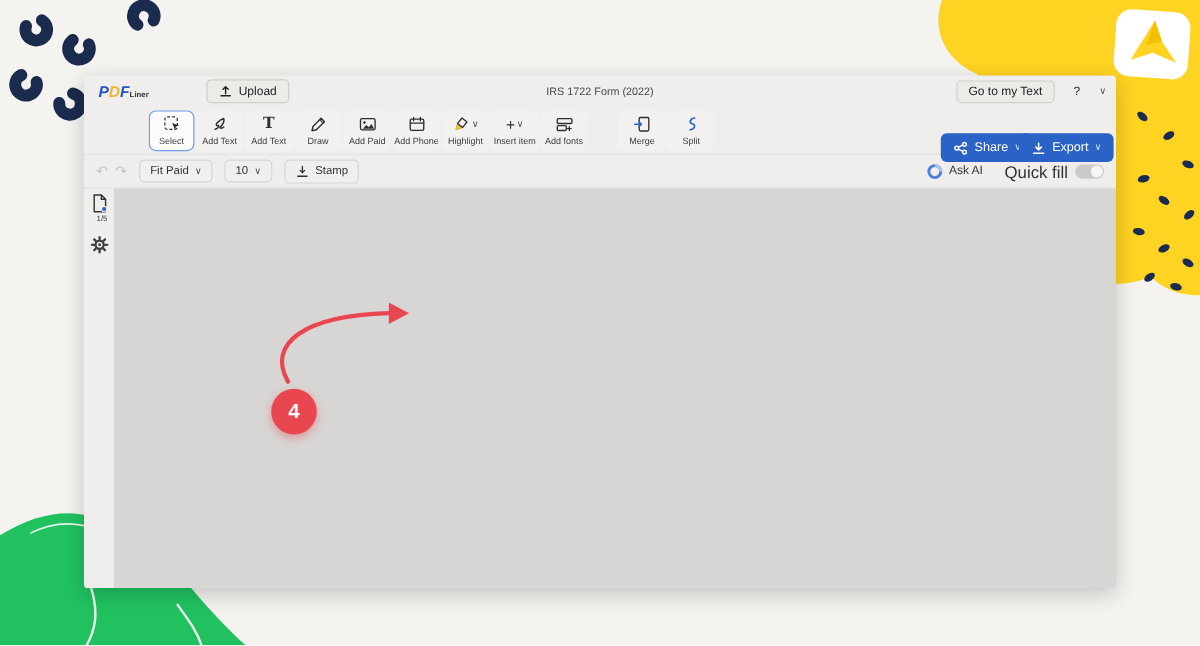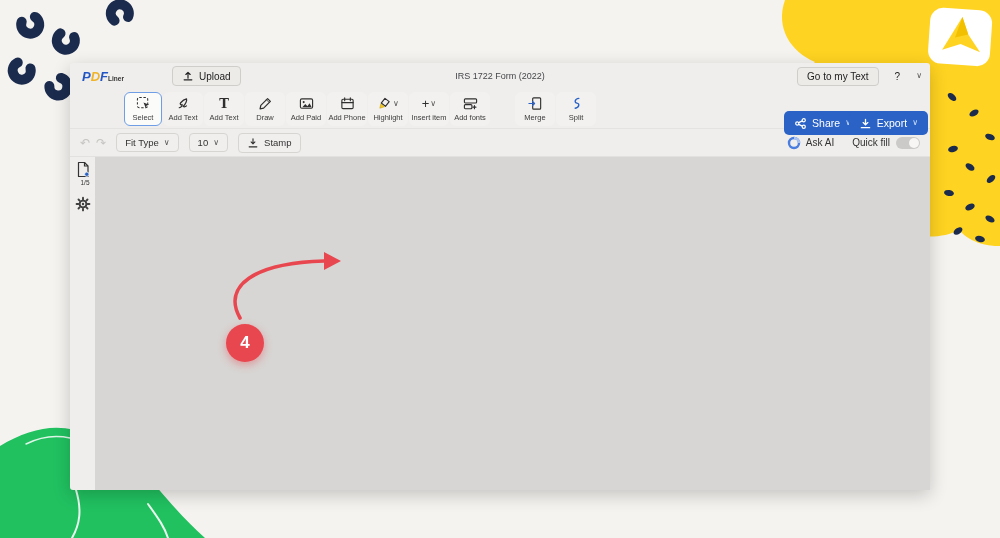--- a/index.html
+++ b/index.html
@@ -33,21 +33,21 @@
             background:#2a62c6;color:#fff;border-radius:5px;padding:0 10px;font-size:10.5px;margin-top:14px;}
   .blue-btn .chev{color:#cfe0fa;}
   
   .subbar{position:absolute;left:0;top:66px;right:0;height:28px;display:flex;align-items:center;
           border-bottom:1px solid #e2e1df;box-sizing:border-box;}
   .ur{font-size:12px;color:#c5c4c1;margin-left:10px;}
   .pillbox{display:flex;align-items:center;gap:5px;border:1px solid #d6d5d2;border-radius:4px;
            padding:3px 8px;font-size:9.5px;color:#333;margin-left:10px;background:#f0efed;}
   .sub-right{position:absolute;right:10px;display:flex;align-items:center;gap:18px;}
   .askai{display:flex;align-items:center;gap:5px;font-size:10px;color:#333;}
-  .qf{display:flex;align-items:center;gap:6px;font-size:10px;color:#333;justify-content:flex-end;}
+  .qf{display:flex;align-items:center;gap:6px;font-size:14px;color:#333;justify-content:flex-end;}
   .toggle{width:24px;height:12px;border-radius:7px;background:#cbcac8;position:relative;}
   .toggle .knob{position:absolute;right:1px;top:1px;width:10px;height:10px;border-radius:50%;background:#f7f6f5;}
   
   .sidebar{position:absolute;left:0;top:94px;width:25px;bottom:0;}
   .canvas{position:absolute;left:25px;top:94px;right:0;bottom:0;background:#d7d6d4;}
   .pgind{font-size:6.5px;color:#333;text-align:center;margin-top:1px;}
   
   .page{position:absolute;left:310px;top:155px;width:446px;height:326px;background:#fff;
         box-shadow:0 1px 4px rgba(0,0,0,.25);z-index:5;}
   .cells{position:absolute;background:repeating-linear-gradient(to bottom,#b9cfe9 0 9px,#8fabd4 9px 10px);
@@ -283,21 +283,21 @@
           </svg>
         <span>Export</span>
         <span class="chev">∨</span>
       </div>
     </div>
 
     <div class="subbar">
       <span class="ur">↶</span>
       <span class="ur" style="margin-left:6px;">↷</span>
       <div class="pillbox">
-        <span>Fit Type</span>
+        <span>Fit Paid</span>
         <span class="chev">∨</span>
       </div>
       <div class="pillbox">
         <span>10</span>
         <span class="chev">∨</span>
       </div>
       <div class="pillbox">
         <svg width="12" height="12" viewBox="0 0 14 14">
             <g fill="none" stroke="#2f2f2f" stroke-width="1.3" stroke-linecap="round" stroke-linejoin="round">
               <path d="M7 2v6M4.8 5.8L7 8l2.2-2.2M2.5 11.5h9"></path>

